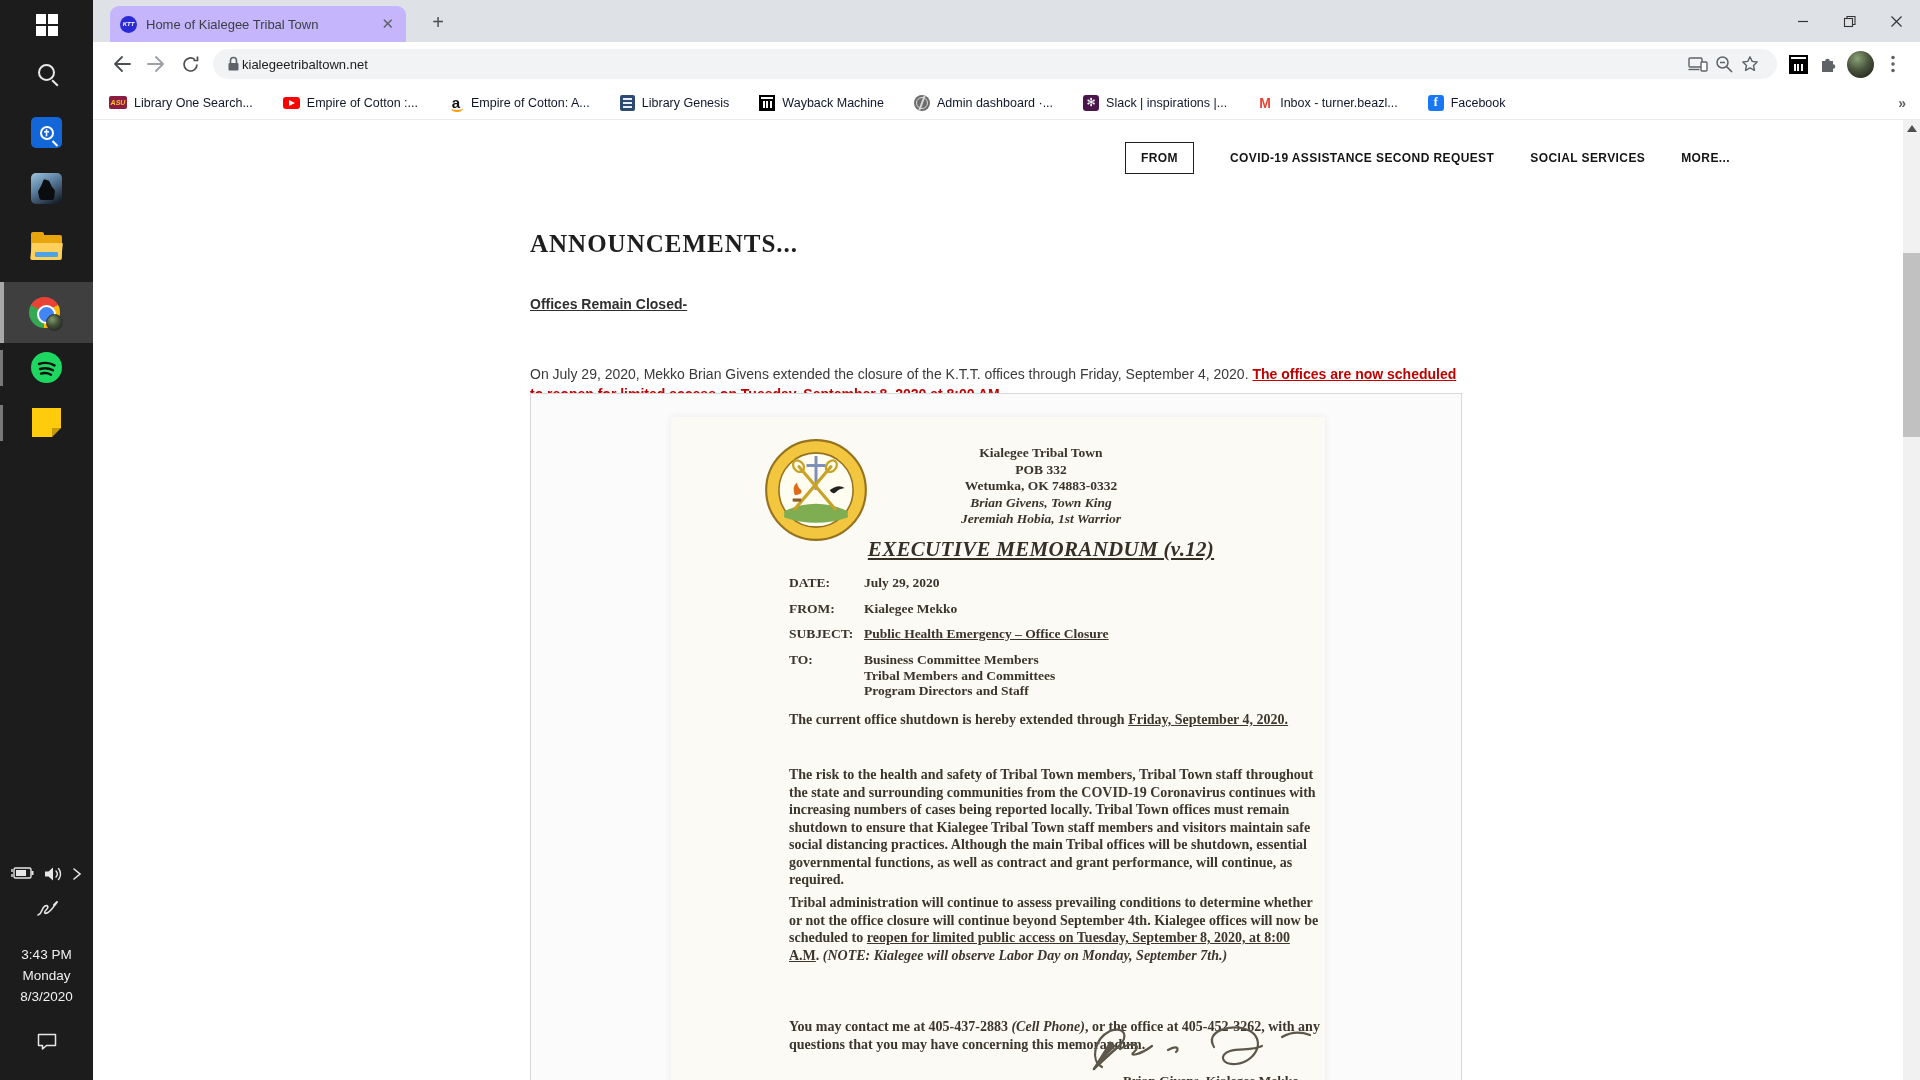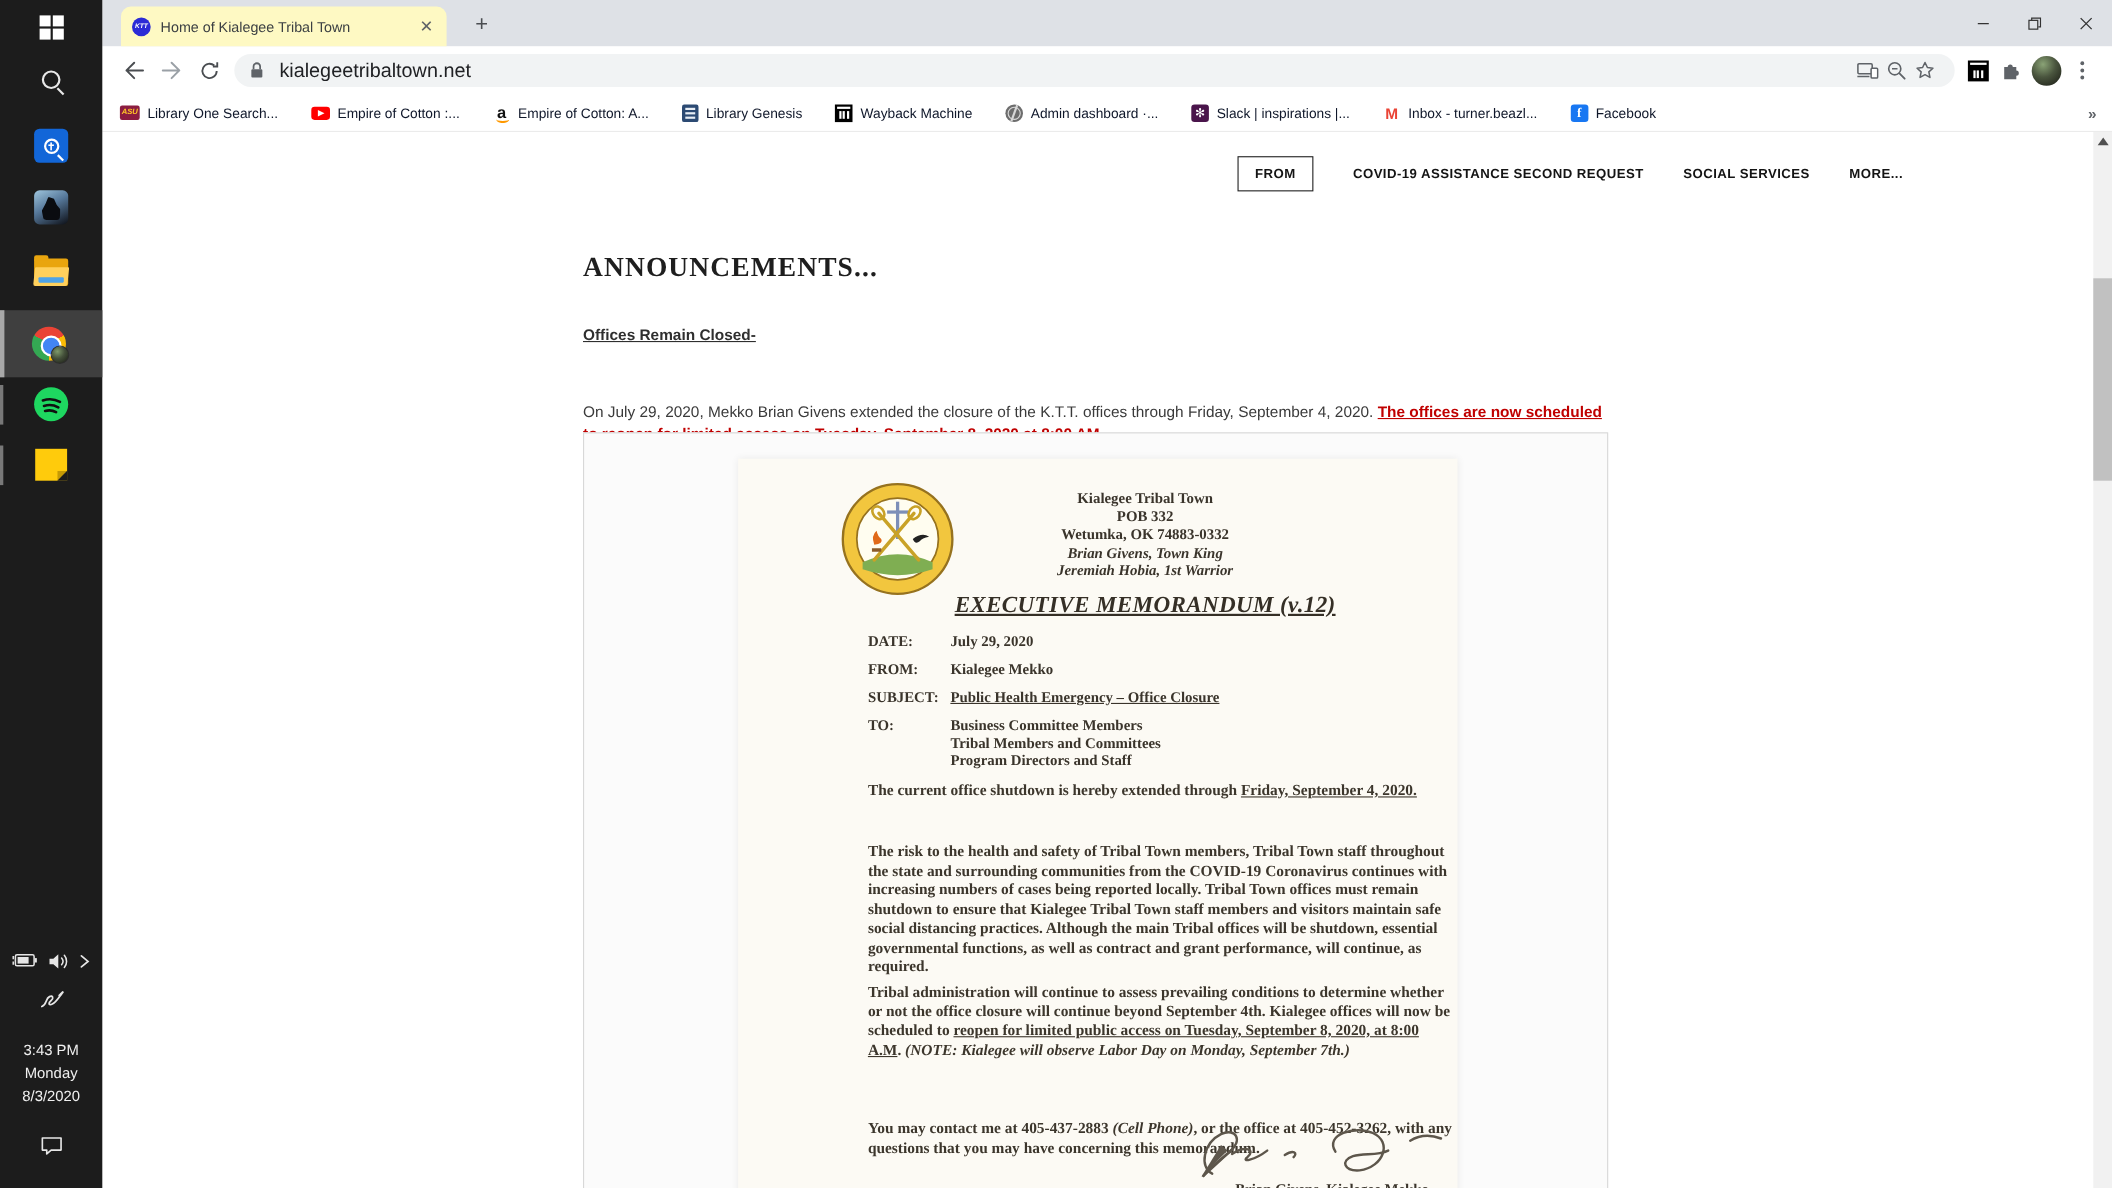--- a/index.html
+++ b/index.html
@@ -37,36 +37,36 @@
   .sticky-ic { width:29px; height:29px; background:linear-gradient(135deg,#ffcb0c 70%,#ffcb0c 70%); position:relative; }
   .sticky-ic::after { content:""; position:absolute; right:0; bottom:0; width:0; height:0;
     border-left:9px solid transparent; border-bottom:9px solid #1c1c1c; }
   .sticky-ic::before { content:""; position:absolute; right:0; bottom:0; width:9px; height:9px; background:#c59a05; clip-path:polygon(0 0,100% 0,0 100%); }
   .tray-ic { color:#e6e6e6; }
   .clock { position:absolute; left:0; width:93px; text-align:center; color:#f0f0f0; font-size:13.5px; line-height:21px; }
 
   
   .browser { position:absolute; left:93px; top:0; width:1827px; height:1080px; }
   .tabstrip { position:relative; height:42px; background:#dee1e6; }
-  .tab { position:absolute; left:17px; top:6px; width:296px; height:36px; background:#fef9c3; border-radius:9px 9px 0 0;
+  .tab { position:absolute; left:17px; top:6px; width:296px; height:36px; background:#c4b5fd; border-radius:9px 9px 0 0;
     display:flex; align-items:center; padding:0 10px; }
   .favicon { width:17px; height:17px; border-radius:50%; background:#2b2bd6; color:#fff; font-size:6px; font-weight:bold; font-style:italic;
     display:flex; align-items:center; justify-content:center; flex:none; }
   .tab-title { margin-left:9px; font-size:13px; color:#3c4043; flex:1; white-space:nowrap; overflow:hidden; }
   .tab-close { color:#5f6368; font-size:15px; padding:0 2px; }
   .newtab { position:absolute; left:332px; top:9px; width:26px; height:26px; display:flex; align-items:center; justify-content:center;
     color:#4a4d51; font-size:20px; font-weight:300; }
   .wincontrols { position:absolute; right:0; top:0; height:42px; display:flex; }
   .wc { width:47px; height:42px; display:flex; align-items:center; justify-content:center; color:#333; }
 
   .toolbar { height:44px; background:#fff; display:flex; align-items:center; padding:0 12px; }
   .nav-ic { width:34px; height:34px; display:flex; align-items:center; justify-content:center; flex:none; }
   .omnibox { flex:1; height:30px; background:#f1f3f4; border-radius:15px; display:flex; align-items:center;
     padding:0 14px; margin:0 6px; }
-  .url { font-size:18px; color:#202124; margin-left:14px; }
+  .url { font-size:13px; color:#202124; margin-left:2px; }
   .omni-spacer { flex:1; }
   .omni-ic { width:26px; height:26px; display:flex; align-items:center; justify-content:center; flex:none; }
   .ext-ic { width:30px; height:30px; display:flex; align-items:center; justify-content:center; flex:none; }
   .profile-avatar { width:27px; height:27px; border-radius:50%;
     background:radial-gradient(circle at 38% 28%,#8aa376 0%,#4a553e 45%,#171812 100%); flex:none; margin:0 4px; }
 
   .bookmarksbar { height:34px; background:#fff; display:flex; align-items:center; padding-left:16px; border-bottom:1px solid #ebebeb; }
   .bm { display:flex; align-items:center; margin-right:30px; }
   .bm-label { font-size:12.5px; color:#0f172a; margin-left:7px; white-space:nowrap; }
   .bm-chevron { margin-left:auto; margin-right:14px; color:#5f6368; font-size:14px; font-weight:bold; }

